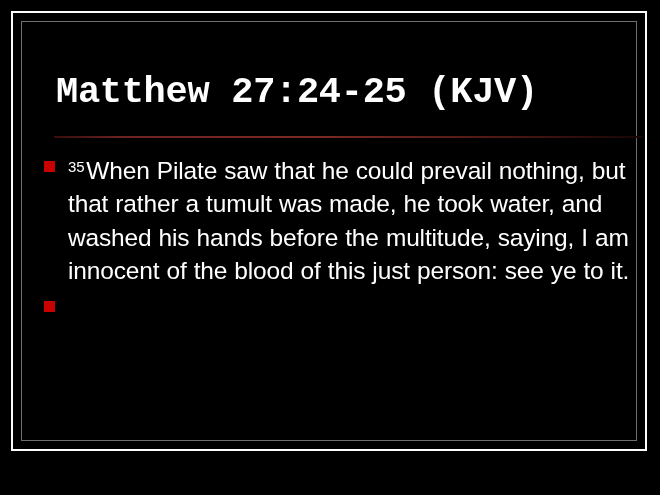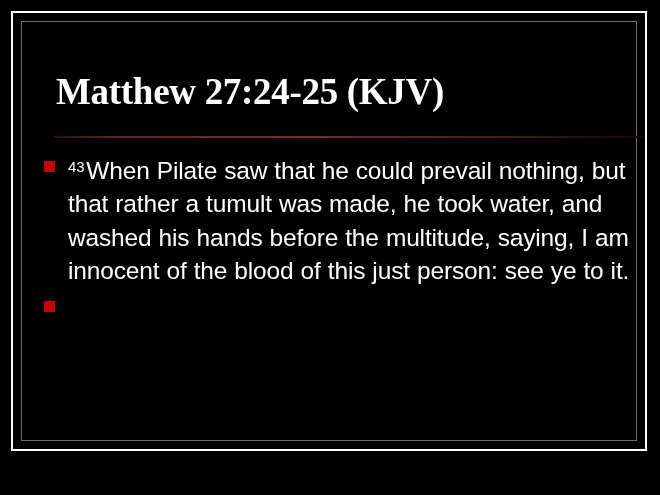--- a/index.html
+++ b/index.html
@@ -50,21 +50,21 @@
     top: 0;
     right: 0;
     bottom: 0;
   }
 
   #title {
     position: absolute;
     left: 43px;
     top: 57px;
     width: 580px;
-    font-family: Liberation Serif, serif;
+    font-family: Liberation Mono, monospace;
     font-weight: bold;
     font-size: 37px;
     line-height: 44px;
     color: #ffffff;
     letter-spacing: -0.3px;
     white-space: nowrap;
   }
 
   #title-rule {
     position: absolute;
@@ -124,21 +124,21 @@
     <div id="content">
 
       <div id="title">Matthew 27:24-25 (KJV)</div>
 
       <div id="title-rule"></div>
 
       <div id="body">
 
         <div class="bullet-item">
           <span class="bullet-marker"></span>
-          <span class="bullet-text"><span class="verse-num">43</span><span>When Pilate saw that he could prevail nothing, but that rather a tumult was made, he took water, and washed his hands before the multitude, saying, I am innocent of the blood of this just person: see ye to it.</span></span>
+          <span class="bullet-text"><span class="verse-num">35</span><span>When Pilate saw that he could prevail nothing, but that rather a tumult was made, he took water, and washed his hands before the multitude, saying, I am innocent of the blood of this just person: see ye to it.</span></span>
         </div>
 
         <div class="bullet-item">
           <span class="bullet-marker"></span>
         </div>
 
       </div>
     </div>
   </div>
 </div>

